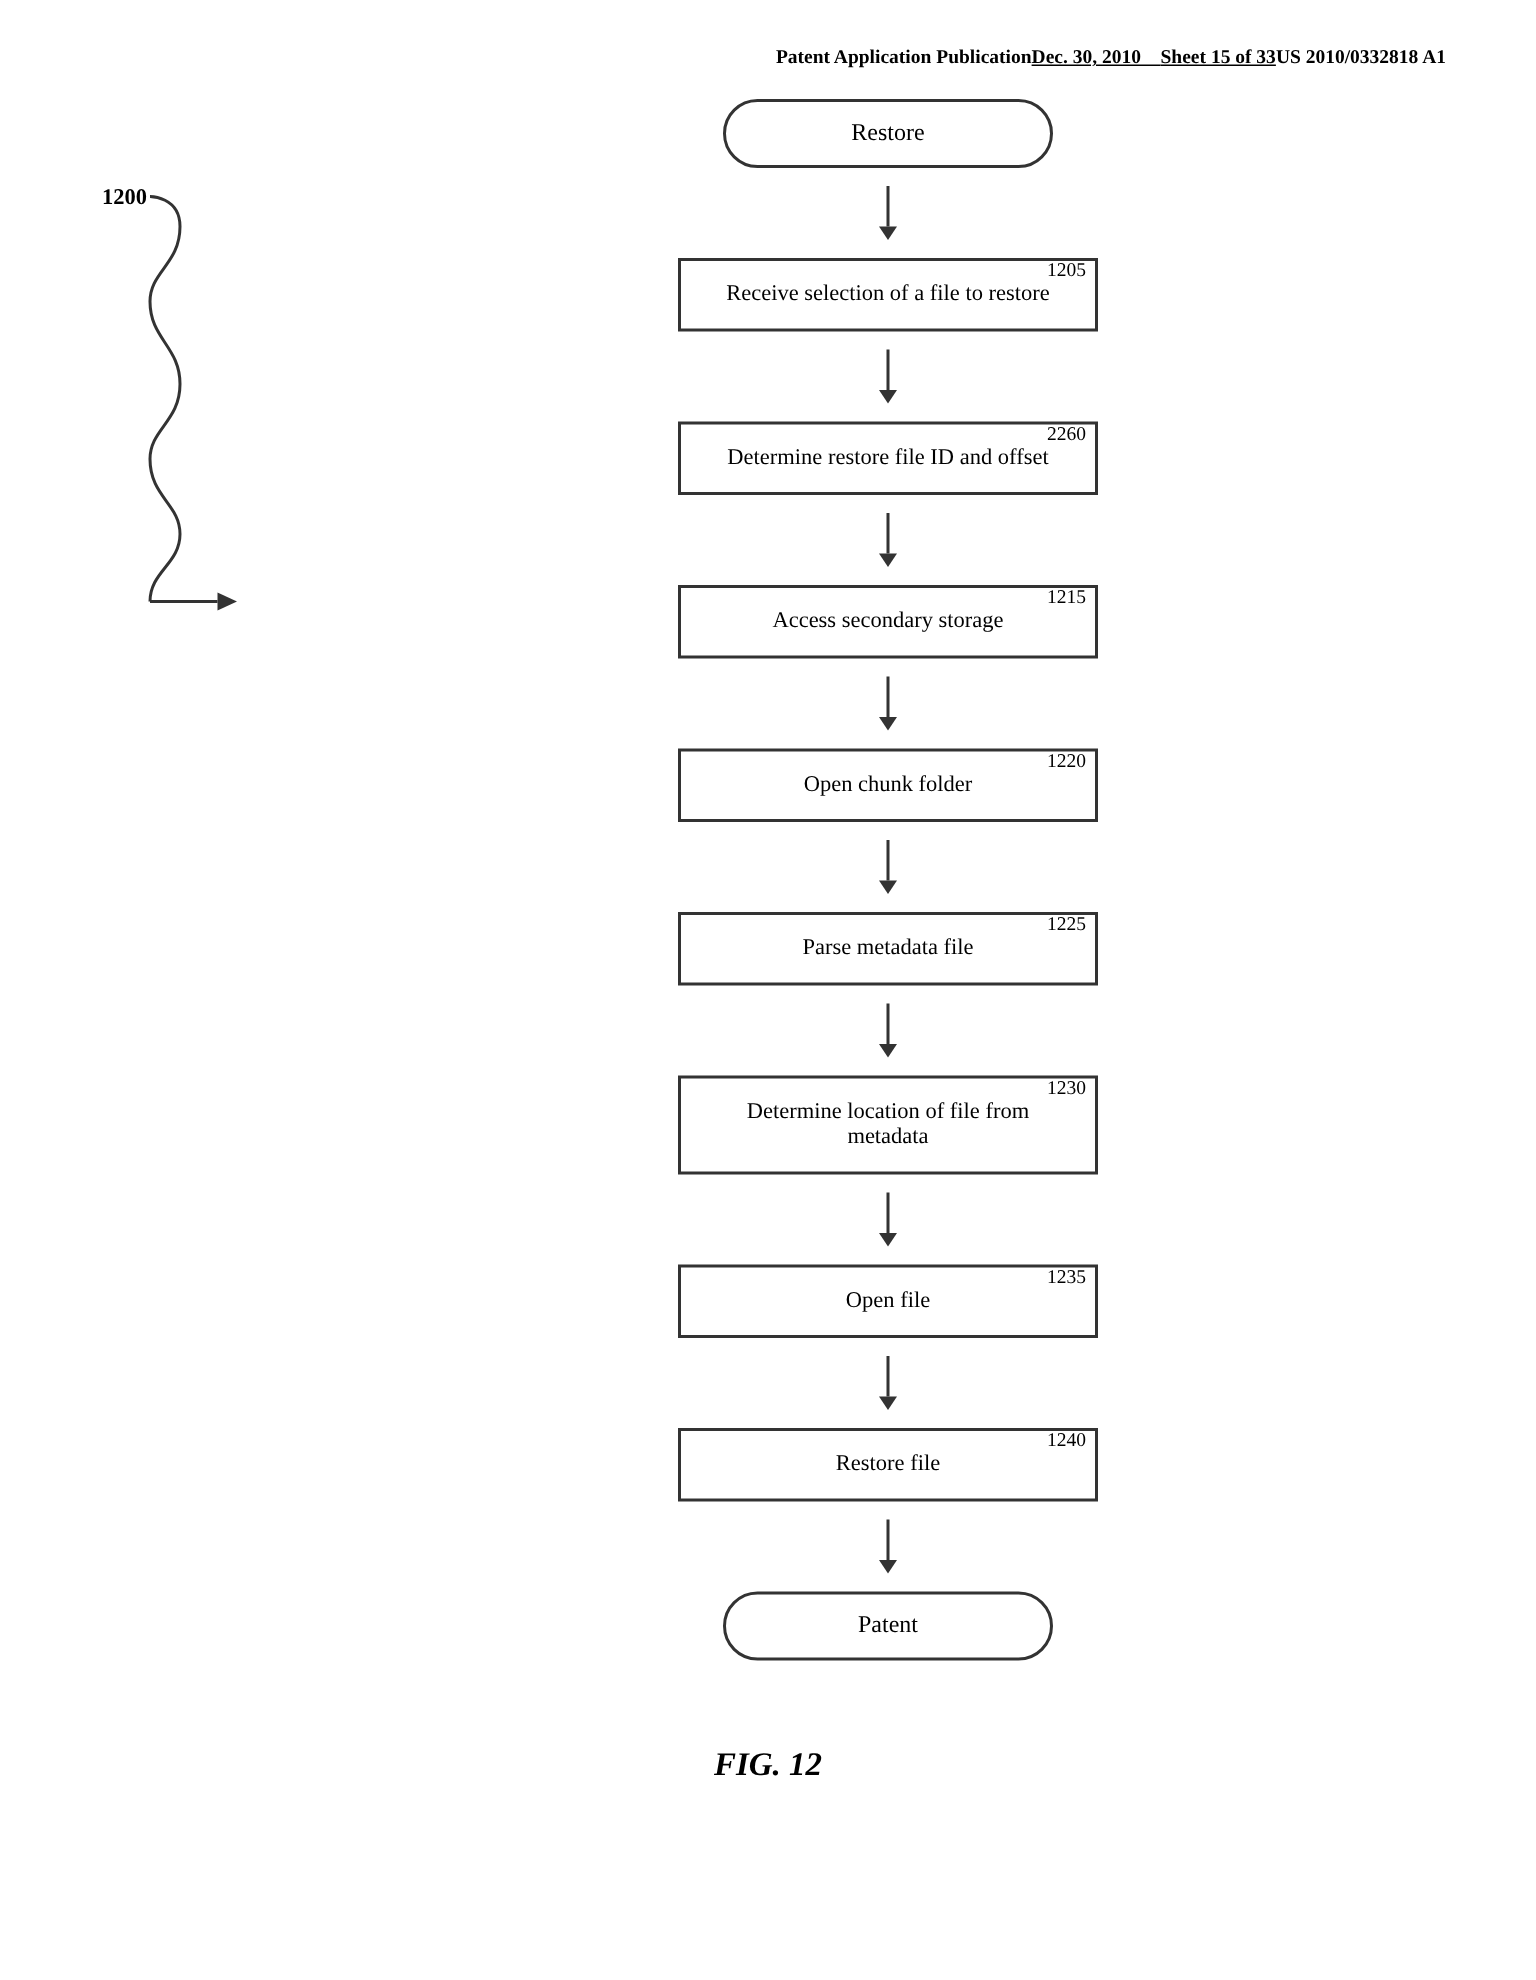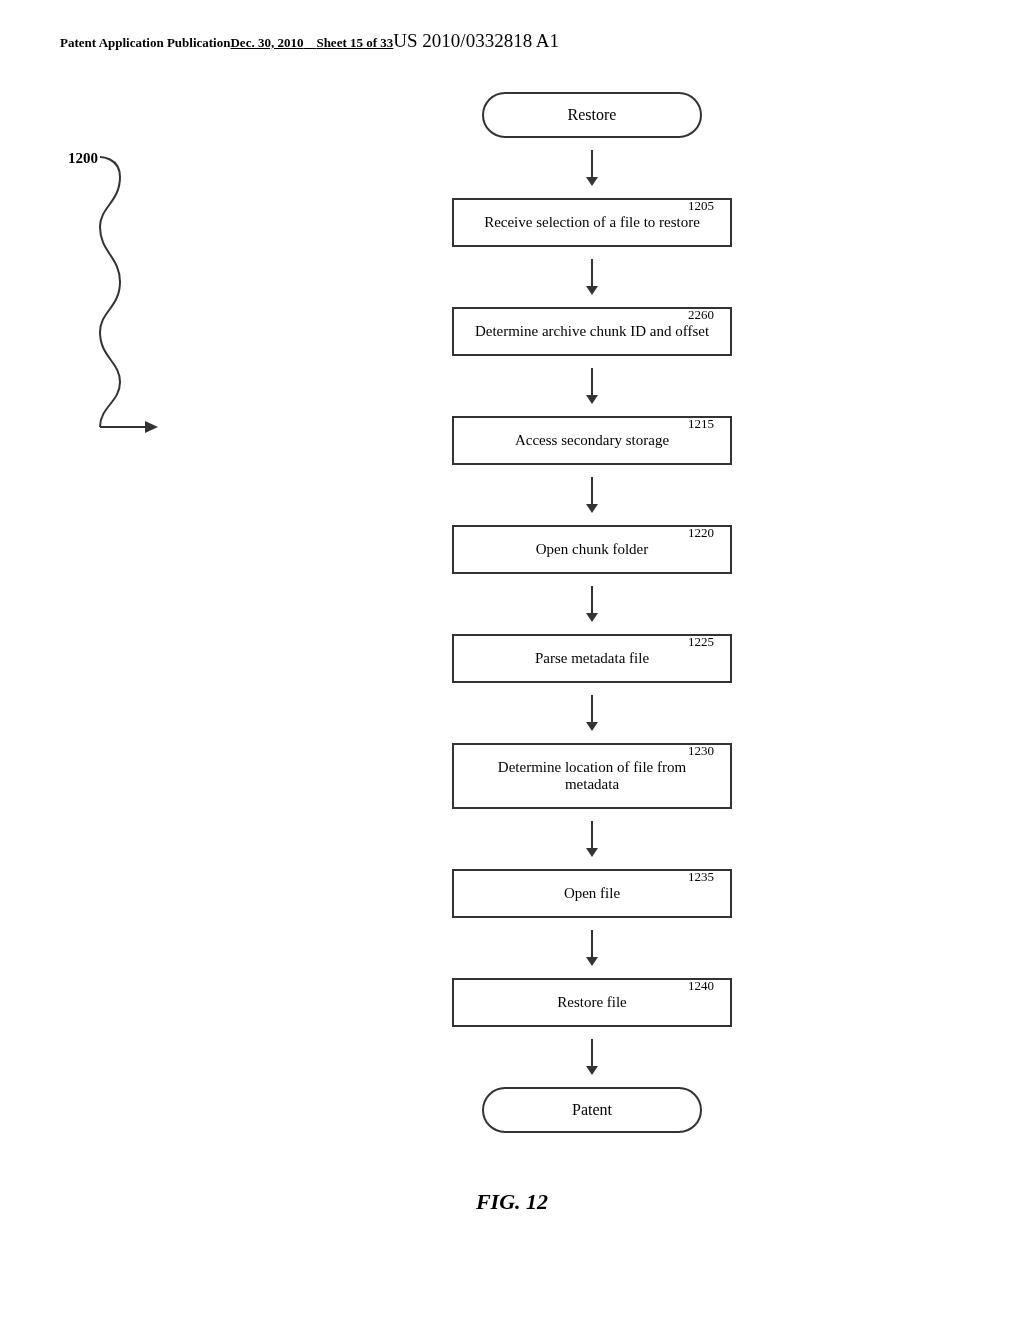--- a/index.html
+++ b/index.html
@@ -16,42 +16,42 @@
       width: 1024px;
       min-height: 1320px;
       background: #fff;
       position: relative;
       padding: 30px 60px;
     }
 
     
     .header {
       display: flex;
-      justify-content: flex-start;
+      justify-content: flex-end;
       align-items: baseline;
       border-bottom: none;
-      margin-bottom: 40px;
+      margin-bottom: 20px;
       font-size: 13px;
     }
 
     .header-left {
       font-size: 13px;
       font-weight: bold;
     }
 
     .header-center {
       font-size: 13px;
       font-weight: bold;
       text-align: center;
       text-decoration: underline;
     }
 
     .header-right {
-      font-size: 19px;
-      font-weight: normal;
+      font-size: 13px;
+      font-weight: bold;
     }
 
     
     .diagram-area {
       display: flex;
       flex-direction: row;
       align-items: flex-start;
       margin-top: 20px;
       position: relative;
     }
@@ -85,21 +85,21 @@
       padding: 14px 16px;
       font-size: 15px;
       background: #fff;
       position: relative;
     }
 
     
     .step-label {
       position: absolute;
       top: -2px;
-      right: 16px;
+      right: 6px;
       font-size: 13px;
       font-weight: normal;
     }
 
     
     .arrow-down {
       display: flex;
       flex-direction: column;
       align-items: center;
       height: 36px;
@@ -175,21 +175,21 @@
         <span>Receive selection of a file to restore</span>
       </div>
 
       <div class="arrow-down">
         <div class="arrow-line"></div>
         <div class="arrow-head"></div>
       </div>
 
       <div class="process-box">
         <span class="step-label">2260</span>
-        <span>Determine archive chunk ID and offset</span>
+        <span>Determine restore file ID and offset</span>
       </div>
 
       <div class="arrow-down">
         <div class="arrow-line"></div>
         <div class="arrow-head"></div>
       </div>
 
       <div class="process-box">
         <span class="step-label">1215</span>
         <span>Access secondary storage</span>

